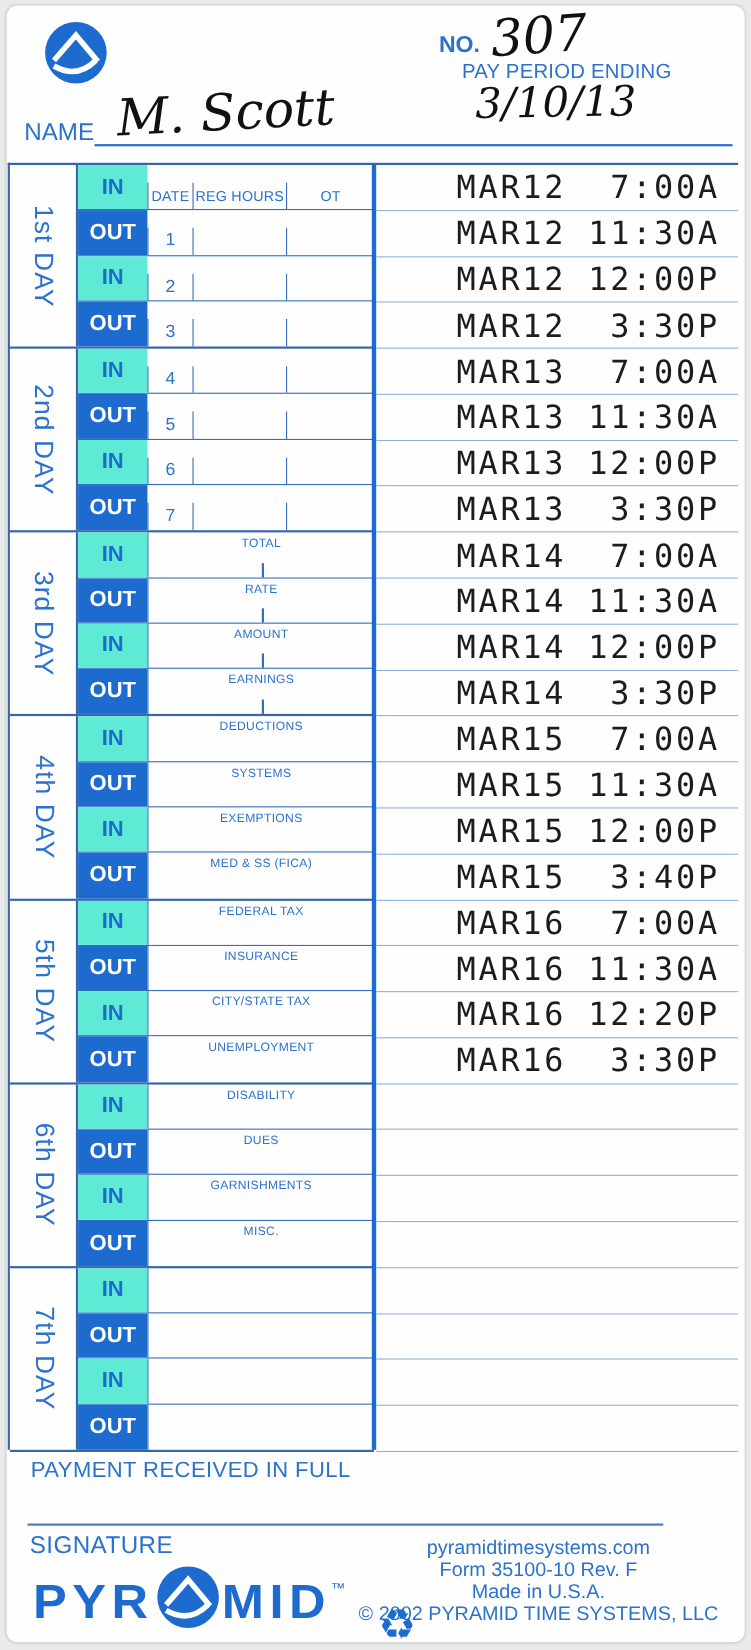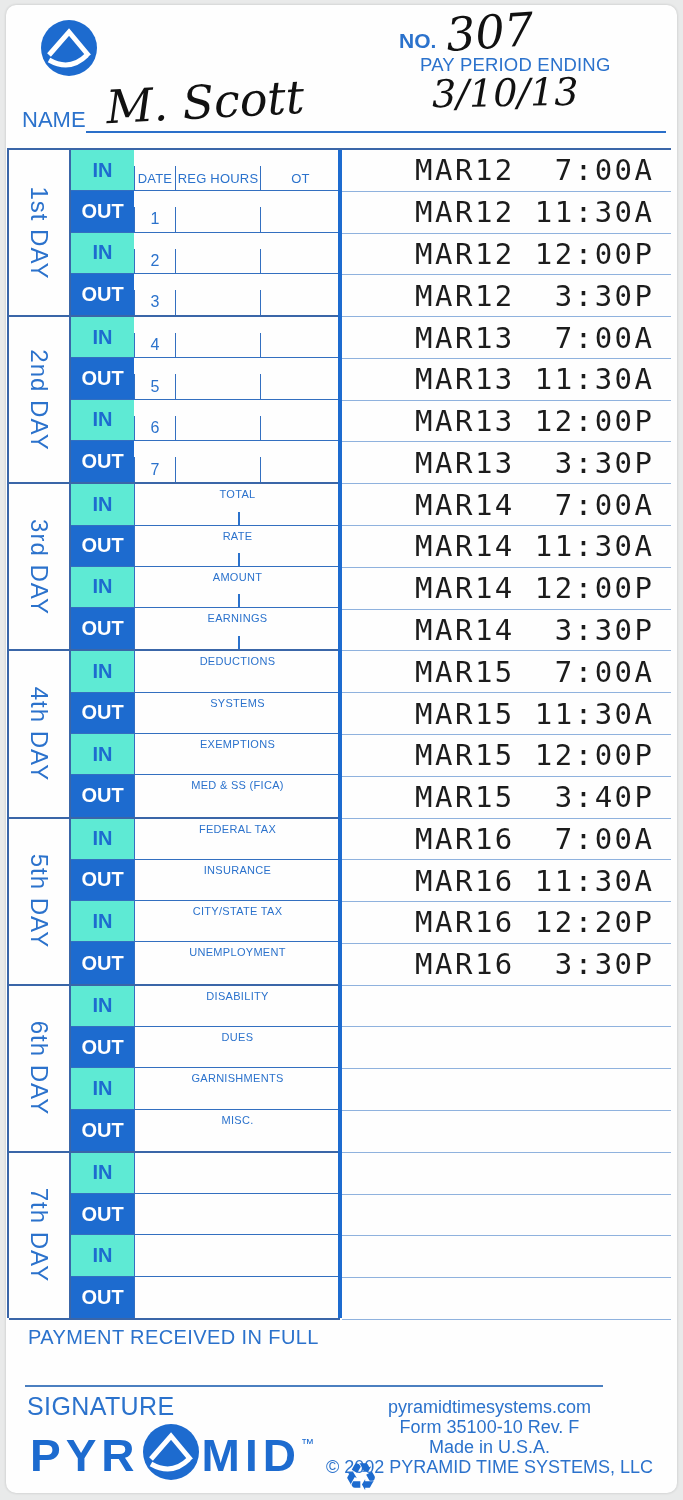--- a/index.html
+++ b/index.html
@@ -52,21 +52,21 @@
   .tick{position:absolute;left:50%;bottom:0;width:2px;height:13px;background:var(--blue-text);}
   .divider{position:absolute;left:329px;top:0;width:4px;height:100%;background:var(--blue);}
   .right-col{position:absolute;left:333px;right:0;top:0;height:100%;}
   .trow{height:41.7857px;box-sizing:border-box;border-bottom:1.4px solid var(--line-light);
         display:flex;align-items:center;}
   .tstamp{font-family:"DejaVu Sans Mono",monospace;font-size:29px;letter-spacing:2.5px;color:var(--ink);
           white-space:pre;margin-left:73px;}
   
   .payment{position:absolute;left:22px;top:1321px;font-size:20px;color:var(--blue-text);letter-spacing:.4px;}
   .sig-line{position:absolute;left:19px;top:1380px;width:578px;height:2px;background:#4b7fc0;}
-  .sig-label{position:absolute;left:21px;top:1387px;font-size:25px;color:var(--blue-text);letter-spacing:.4px;}
+  .sig-label{position:absolute;left:21px;top:1387px;font-size:22px;color:var(--blue-text);letter-spacing:.4px;}
   .legal{position:absolute;right:24px;top:1392px;text-align:center;font-size:18px;line-height:20px;
          color:var(--blue-text);}
   .brand{position:absolute;left:24px;top:1424px;display:flex;align-items:center;color:var(--blue);}
   .brand-txt{font-size:46px;font-weight:bold;letter-spacing:5px;transform:scaleY(.95);}
   .brand-logo{width:58px;height:58px;margin:0 2px;margin-top:-8px;}
   .brand-tm{font-size:13px;margin-top:-26px;}
   .recycle{position:absolute;left:338px;top:1450px;font-size:38px;color:var(--blue);}
 </style>
 </head>
 <body>

